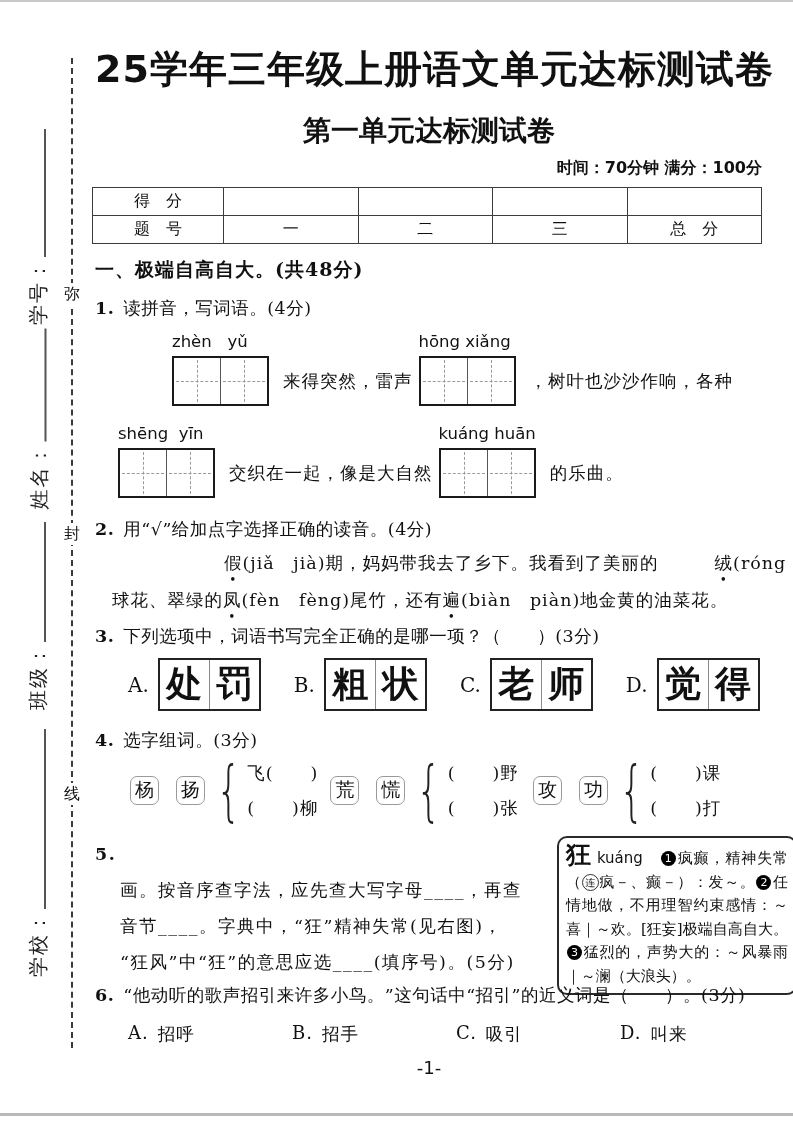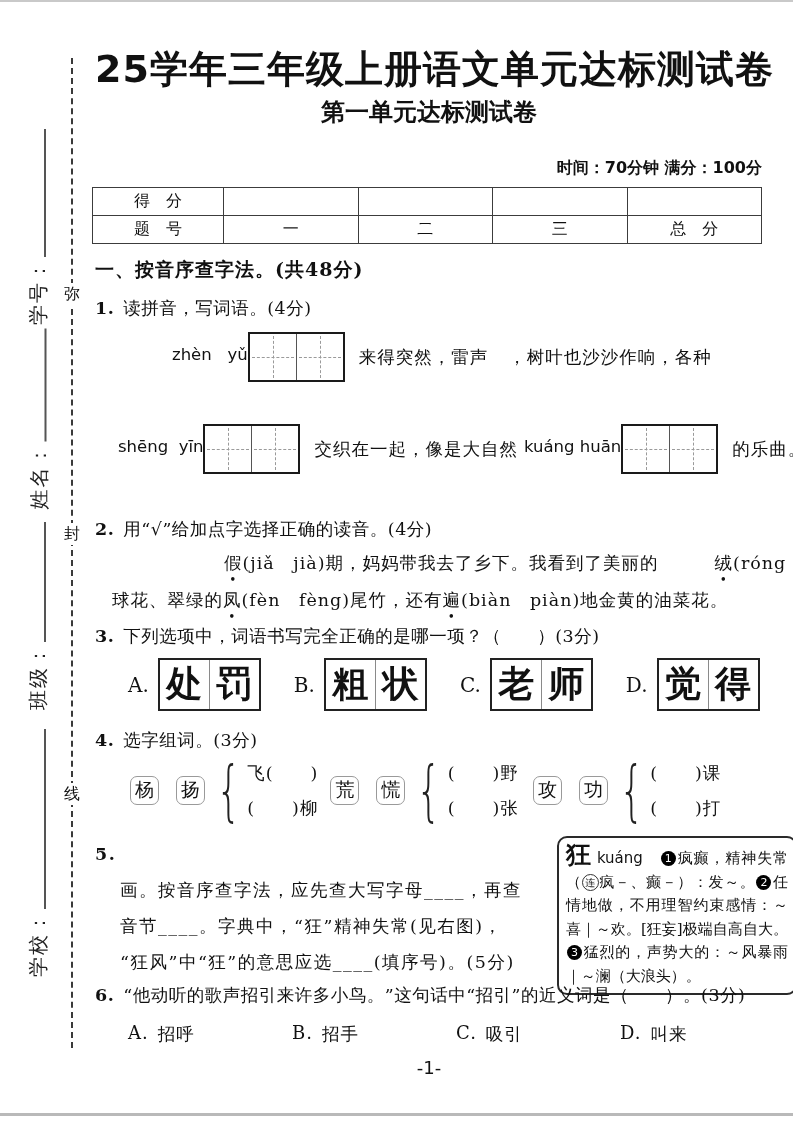--- a/index.html
+++ b/index.html
@@ -17,37 +17,37 @@
   .seal-line{left:71px;top:58px;height:990px;border-left:2px dashed #3a3a3a;}
   .seal-char{width:22px;text-align:center;background:#fff;font-size:16px;left:61px;line-height:22px;}
   .sideunit{height:26px;display:flex;align-items:flex-end;transform:rotate(-90deg);
     font-size:20px;letter-spacing:2px;white-space:nowrap;color:#222;}
   .sideunit .fieldlabel{line-height:26px;}
   .sideunit .fieldline{display:inline-block;border-bottom:2px solid #555;margin:0 0 5px 2px;}
 
   
   .title{left:95px;top:44px;width:668px;text-align:center;font-family:"DejaVu Sans","Liberation Sans",sans-serif;
     font-weight:bold;font-size:38px;letter-spacing:1px;white-space:nowrap;}
-  .subtitle{left:95px;top:96px;width:668px;text-align:center;font-family:"DejaVu Sans","Liberation Sans",sans-serif;
-    font-weight:bold;font-size:24px;}
+  .subtitle{left:95px;top:112px;width:668px;text-align:center;font-family:"DejaVu Sans","Liberation Sans",sans-serif;
+    font-weight:bold;font-size:28px;}
   .meta{top:158px;right:31px;font-family:"DejaVu Sans","Liberation Sans",sans-serif;font-weight:bold;font-size:16px;margin-left:29px;}
 
   
   table.score{left:92px;top:187px;position:absolute;border-collapse:collapse;table-layout:fixed;width:670px;}
   table.score td{border:1px solid #3c3c3c;height:27px;text-align:center;font-size:16px;padding:0;}
   table.score td.c0{width:130px;}
 
   
   .sechead{left:95px;top:257px;font-size:19px;font-weight:bold;letter-spacing:1px;}
   .qhead{display:flex;align-items:baseline;font-size:17.5px;letter-spacing:0.5px;}
   .qnum{font-weight:bold;margin-right:9px;font-family:"DejaVu Serif",serif;}
 
   
   .pinrow{display:flex;align-items:flex-end;}
-  .pincol{display:flex;flex-direction:row;align-items:center;}
+  .pincol{display:flex;flex-direction:column;}
   .pinyin{font-family:"DejaVu Sans","Liberation Sans",sans-serif;font-size:16.5px;height:24px;white-space:pre;}
   .wbox{display:flex;border:2px solid #1a1a1a;background:#fff;}
   .wcell{width:46px;height:46px;position:relative;}
   .wcell + .wcell{border-left:1.5px solid #555;}
   .wcell::before{content:"";position:absolute;left:50%;top:2px;bottom:2px;border-left:1px dashed #9a9a9a;}
   .wcell::after{content:"";position:absolute;top:50%;left:2px;right:2px;border-top:1px dashed #9a9a9a;}
   .pinrow .seg{font-size:17.5px;padding:0 6px 13px 6px;letter-spacing:1px;white-space:nowrap;margin-left:8px;}
 
   
   .q2line{font-size:17.5px;letter-spacing:1px;white-space:nowrap;}
@@ -142,36 +142,43 @@
   <tr>
     <td class="c0">题　号</td>
     <td>一</td>
     <td>二</td>
     <td>三</td>
     <td>总　分</td>
   </tr>
 </tbody>
   </table>
 
-<div class="abs sechead">一、按音序查字法。(共48分)</div>
+<div class="abs sechead">一、极端自高自大。(共48分)</div>
 
 <div class="abs qhead" style="left:95px;top:296px;">
   <span class="qnum">1.</span>
   <span>读拼音，写词语。(4分)</span>
 </div>
 
 <div class="abs pinrow" style="left:172px;top:332px;">
   <div class="pincol">
     <div class="pinyin">zhèn   yǔ</div>
     <div class="wbox">
       <div class="wcell"></div>
       <div class="wcell"></div>
     </div>
   </div>
   <span class="seg">来得突然，雷声</span>
+  <div class="pincol">
+    <div class="pinyin">hōng xiǎng</div>
+    <div class="wbox">
+      <div class="wcell"></div>
+      <div class="wcell"></div>
+    </div>
+  </div>
   <span class="seg">，树叶也沙沙作响，各种</span>
 </div>
 
 <div class="abs pinrow" style="left:118px;top:424px;">
   <div class="pincol">
     <div class="pinyin">shēng  yīn</div>
     <div class="wbox">
       <div class="wcell"></div>
       <div class="wcell"></div>
     </div>

